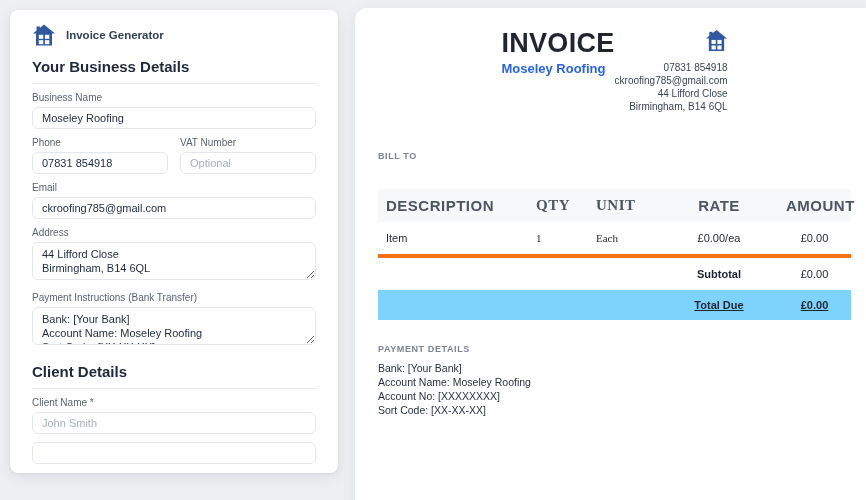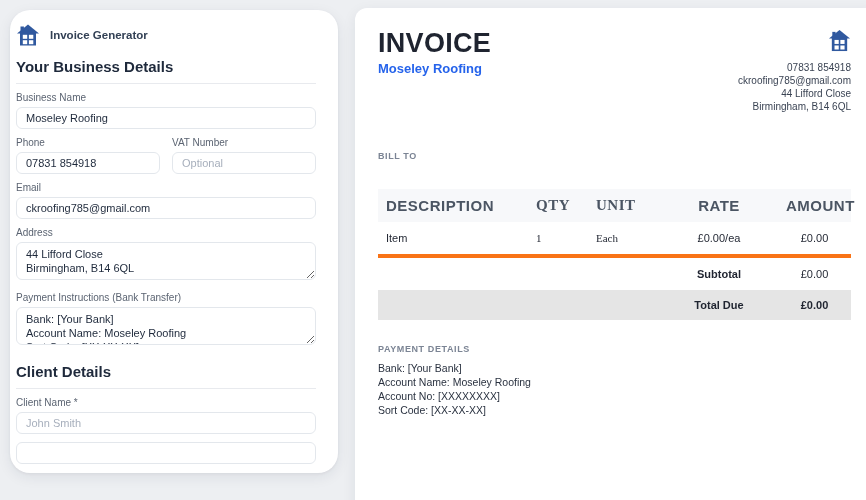--- a/index.html
+++ b/index.html
@@ -9,23 +9,23 @@
     background:#edeff2;
     overflow:hidden;
     position:relative;
     color:#1e293b;
   }
   .page { position:absolute; inset:0; width:866px; height:500px; overflow:hidden; }
 
   
   .form-card {
     position:absolute; left:10px; top:10px; width:328px; height:463px;
-    background:#ffffff; border-radius:20px;
+    background:#ffffff; border-radius:8px;
     box-shadow:0 4px 14px rgba(30,41,59,.08), 0 1px 3px rgba(30,41,59,.06);
-    padding:12px 22px 0 6px; overflow:hidden;
+    padding:12px 22px 0 22px; overflow:hidden;
   }
   .brand-row { display:flex; align-items:center; gap:10px; height:26px; margin-bottom:10px; }
   .brand-row svg { display:block; }
   .brand-title { font-size:11.5px; font-weight:700; color:#334155; }
 
   .section-heading { font-size:15px; font-weight:700; color:#1e293b; margin-top:8px; }
   .section-divider { border:none; border-top:1px solid #e8eaee; margin:8px 0 8px 0; }
 
   .field { margin-bottom:8px; }
   .field-label { display:block; font-size:10px; color:#5b6472; margin-bottom:4px; }
@@ -41,21 +41,21 @@
   .form-row .field { flex:1; }
   .client-gap { margin-top:14px; }
 
   
   .invoice-card {
     position:absolute; left:355px; top:8px; width:520px; height:510px;
     background:#ffffff; border-radius:12px 0 0 0;
     box-shadow:0 4px 14px rgba(30,41,59,.08);
     padding:20px 24px 0 23px;
   }
-  .inv-header { display:flex; justify-content:space-between; }
+  .inv-header { display:flex; justify-content:center; }
   .inv-title { font-size:27px; font-weight:800; letter-spacing:.3px; color:#1f2430; line-height:30px; }
   .inv-business { font-size:13px; font-weight:700; color:#2563eb; margin-top:3px; }
   .inv-header-right { text-align:right; }
   .inv-header-right svg { display:inline-block; margin-bottom:4px; }
   .contact-line { font-size:10px; color:#3b4454; line-height:13px; }
 
   .meta-section { display:flex; justify-content:space-between; margin-top:38px; }
   .billto-label { font-size:9px; font-weight:700; letter-spacing:.6px; color:#7b8494; }
   .meta-rows { text-align:right; }
   .meta-row { display:flex; justify-content:flex-end; align-items:baseline; gap:8px; margin-bottom:9px; }
@@ -72,21 +72,21 @@
   .inv-table th {
     background:#f7f8fa; font-size:15px; font-weight:700; letter-spacing:.5px;
     color:#4b5563; padding:8px 8px; text-align:left;
   }
   .inv-table th.center, .inv-table td.center { text-align:left;font-family:Liberation Serif, serif; }
   .inv-table th.right,  .inv-table td.right  { text-align:center; }
   .inv-table td { font-size:11px; color:#1f2430; padding:10px 8px; }
   .item-row td { border-bottom:4px solid #f97316; }
   .unit-cell { color:#9ca3af; font-size:10px; }
   .sum-label { font-weight:600; }
-  .total-row td { background:#e5e5e5; padding:9px 8px; }
+  .total-row td { background:#7dd3fc; padding:9px 8px;text-decoration:underline; }
   .total-label { font-size:12px; font-weight:800; }
   .total-value { font-size:13px; font-weight:800; color:#2563eb; }
 
   .payment-details { margin-top:24px; }
   .pd-heading { font-size:9px; font-weight:700; letter-spacing:.6px; color:#7b8494; margin-bottom:7px; }
   .pd-line { font-size:10.5px; color:#2a3240; line-height:14px; }
 </style>
 </head>
 <body>
 

